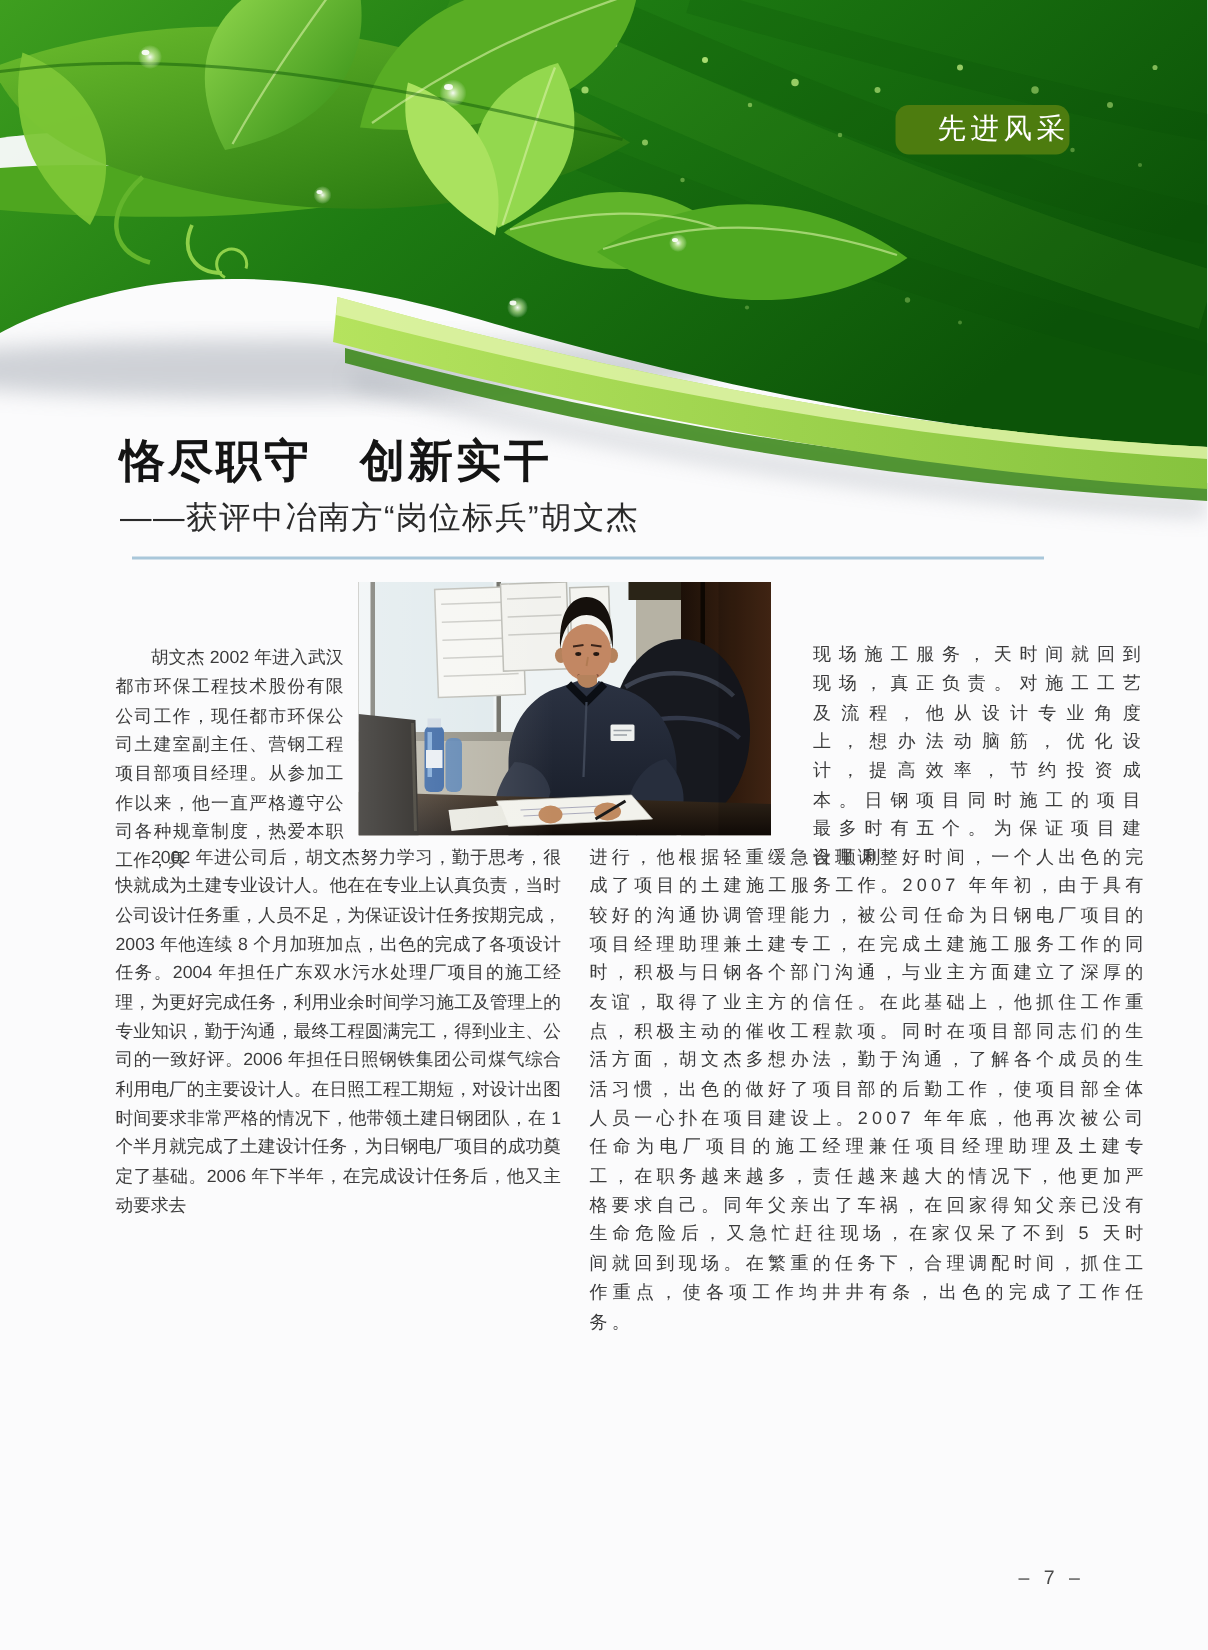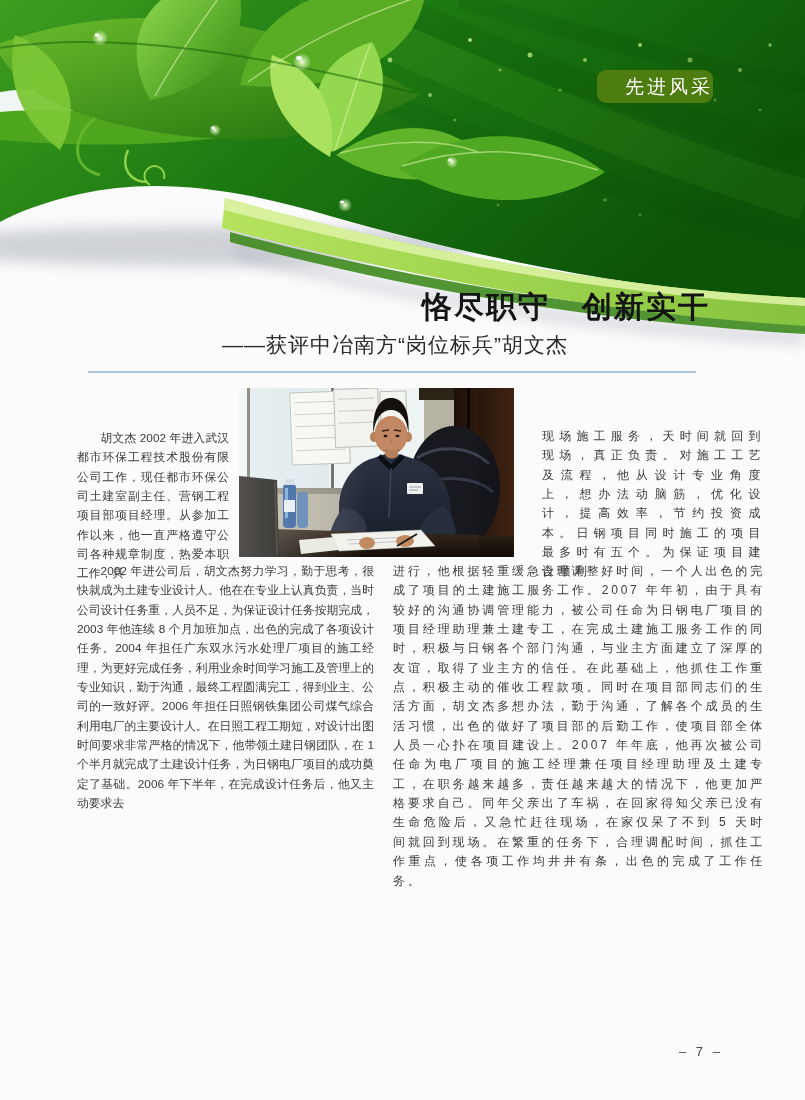--- a/index.html
+++ b/index.html
@@ -9,26 +9,26 @@
     font-family:"Liberation Sans","DejaVu Sans",sans-serif;
   }
   .page{position:absolute;inset:0;width:805px;height:1100px;background:#fbfbfc;}
   .header-art{position:absolute;left:0;top:0;width:805px;height:360px;}
   .badge{
     position:absolute;left:597px;top:70px;width:116px;height:33px;
     background:#4d7c0f;border-radius:9px;color:#ffffff;
     font-size:19px;letter-spacing:3px;text-align:right;line-height:33px;
   }
   .title{
-    position:absolute;left:80px;top:287px;width:630px;text-align:right;
+    position:absolute;left:80px;top:287px;width:630px;text-align:left;
     font-family:Liberation Serif, serif;
     font-size:30px;font-weight:bold;color:#141414;letter-spacing:2px;
   }
   .subtitle{
-    position:absolute;left:80px;top:331px;width:630px;text-align:center;
+    position:absolute;left:80px;top:331px;width:630px;
     font-size:21px;color:#2a2a2a;letter-spacing:1px;
   }
   .divider{
     position:absolute;left:88px;top:371px;width:608px;height:2px;
     background:#a9c7da;
   }
   .photo{
     position:absolute;left:239px;top:388px;width:275px;height:169px;
     overflow:hidden;background:#a8a79d;
   }

